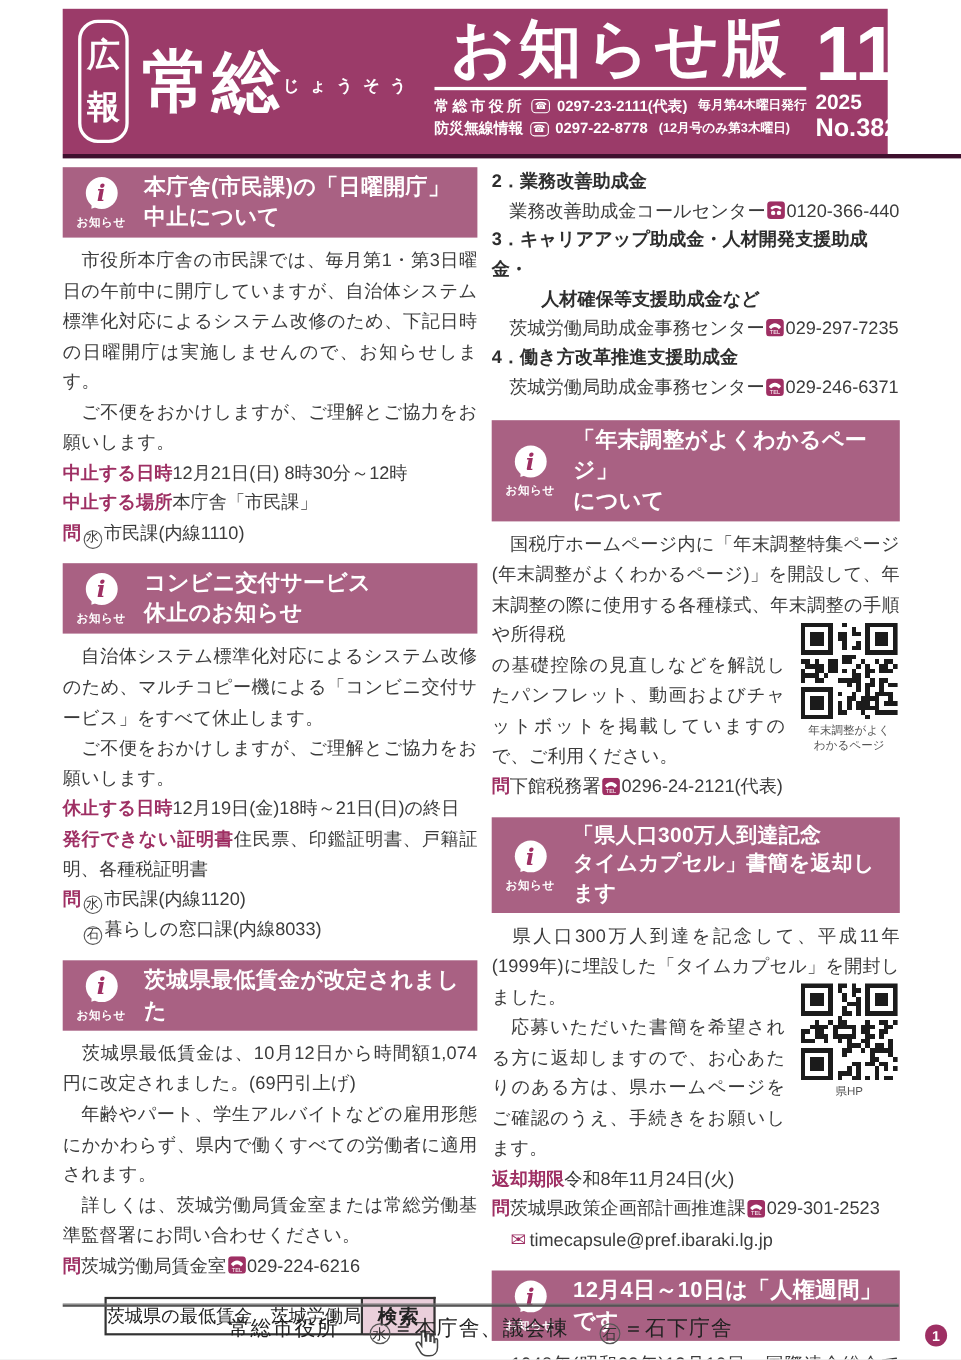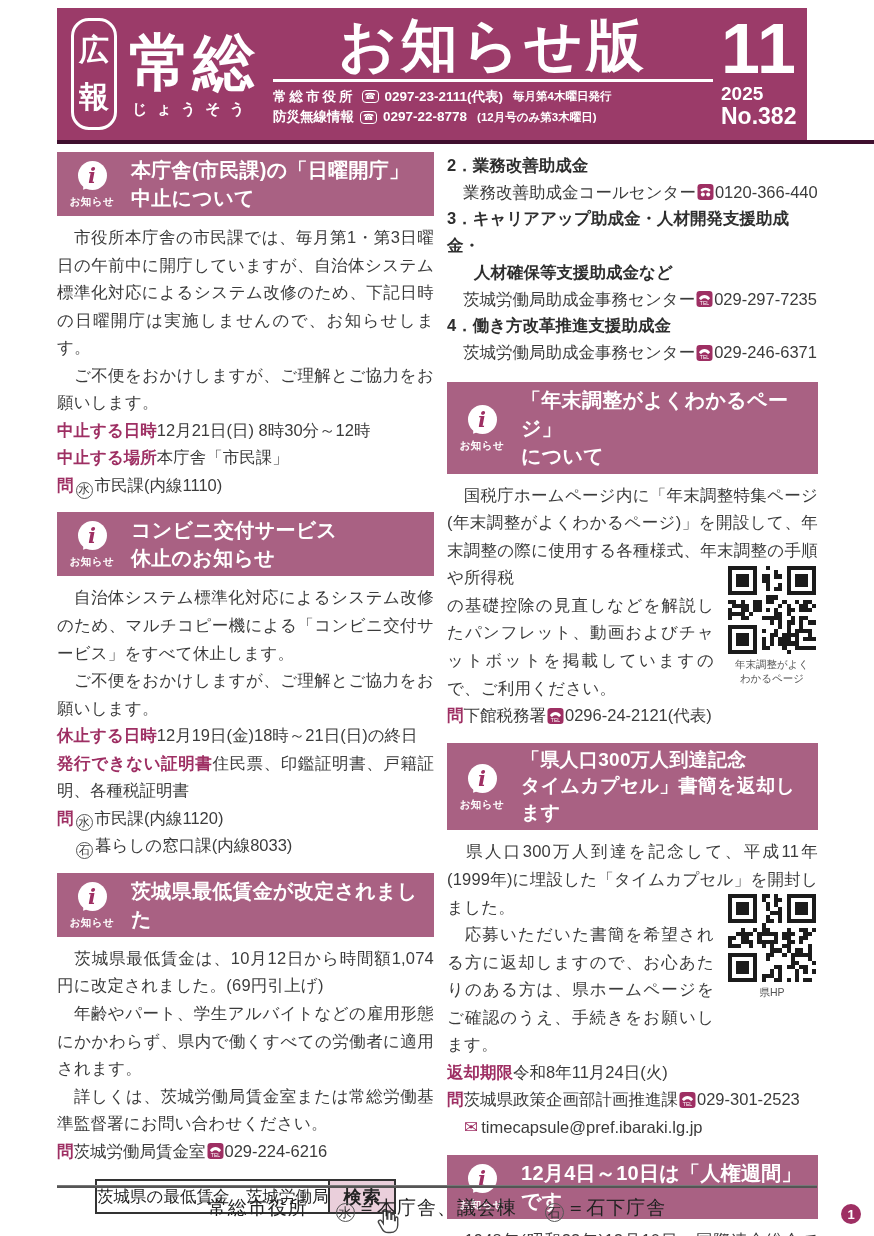--- a/index.html
+++ b/index.html
@@ -15,21 +15,21 @@
   body{font-family:"Liberation Sans","DejaVu Sans",sans-serif;}
   .page{position:relative;width:874px;height:1236px;background:#fff;margin:0 auto;overflow:hidden}
 
   
   .banner{position:absolute;left:57px;top:8px;width:750px;height:132px;background:var(--banner);
           display:flex;align-items:stretch;color:#fff;padding:8px 10px 6px 14px}
   .top-rule{position:absolute;left:57px;top:140px;width:817px;height:4px;background:var(--darkrule)}
   .koho-box{border:3px solid #fff;border-radius:18px;width:46px;height:112px;margin-top:2px;
             display:flex;flex-direction:column;align-items:center;justify-content:space-around;
             font-size:30px;font-weight:bold;padding:6px 0;flex:0 0 auto}
-  .city-wrap{margin-left:12px;flex:0 0 auto;display:flex;flex-direction:column;justify-content:center;align-items:center}
+  .city-wrap{margin-left:12px;flex:0 0 auto;display:flex;flex-direction:row;justify-content:center;align-items:center}
   .city{font-size:62px;font-weight:bold;letter-spacing:2px;line-height:1}
   .kana{font-size:15px;font-weight:bold;letter-spacing:9px;margin-top:6px;white-space:nowrap}
   .mid-wrap{margin-left:16px;flex:1 1 auto;display:flex;flex-direction:column;align-items:center}
   .main-title{font-size:57px;font-weight:bold;letter-spacing:4px;line-height:1.05;white-space:nowrap}
   .mid-underline{width:100%;height:3px;background:#fff;margin:3px 0 5px}
   .contact-rows{width:100%;font-size:13.5px;font-weight:bold;line-height:1.5}
   .contact-row{display:flex;align-items:center;gap:6px;white-space:nowrap}
   .tel-head{display:inline-flex;align-items:center;justify-content:center;border:1.5px solid #fff;border-radius:4px;
             width:17px;height:13px;font-size:9px;line-height:1}
   .spread{letter-spacing:3px}
@@ -67,21 +67,21 @@
   
   .circ{display:inline-flex;align-items:center;justify-content:center;width:17px;height:17px;
         border:1.4px solid #555;border-radius:50%;font-size:11.5px;color:#333;vertical-align:-2.5px;margin:0 2px}
   .ticon{display:inline-block;width:17px;height:16px;vertical-align:-2.5px;margin:0 1px}
   .mailicon{color:var(--accent);font-size:17px;margin-right:3px}
 
   
   .numitem{font-size:16.5px;line-height:1.62;color:var(--text)}
   .numitem .nh{font-weight:bold;color:#2e2e2e}
   .numitem .nd{margin-left:16px}
-  .hang2{margin-left:27px}
+  .hang2{margin-left:45px}
 
   
   .searchwrap{position:relative;display:flex;align-items:stretch;margin:14px 0 2px 38px;width:300px;height:35px}
   .searchbox{flex:1 1 auto;border:2px solid #333;background:#fff;display:flex;align-items:center;
              justify-content:center;font-size:16.5px;color:#222;white-space:nowrap}
   .searchbtn{flex:0 0 auto;width:66px;border:2px solid #333;border-left:none;background:var(--btnbg);
              font-size:18px;font-weight:bold;color:#222;font-family:inherit;letter-spacing:1px;cursor:pointer}
   .handcur{position:absolute;right:-4px;bottom:-22px;width:26px;height:28px}
 
   

